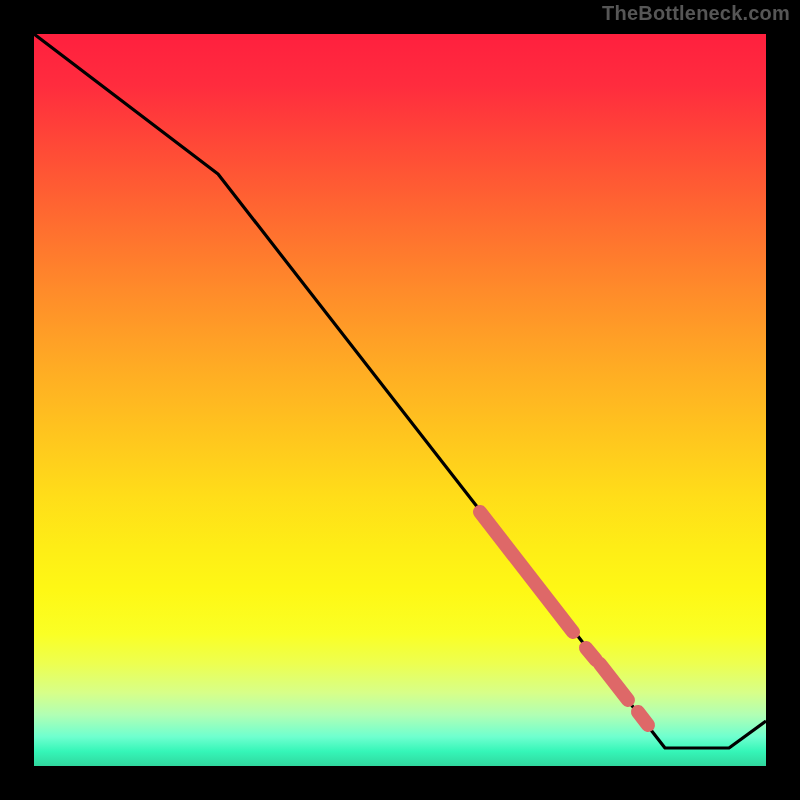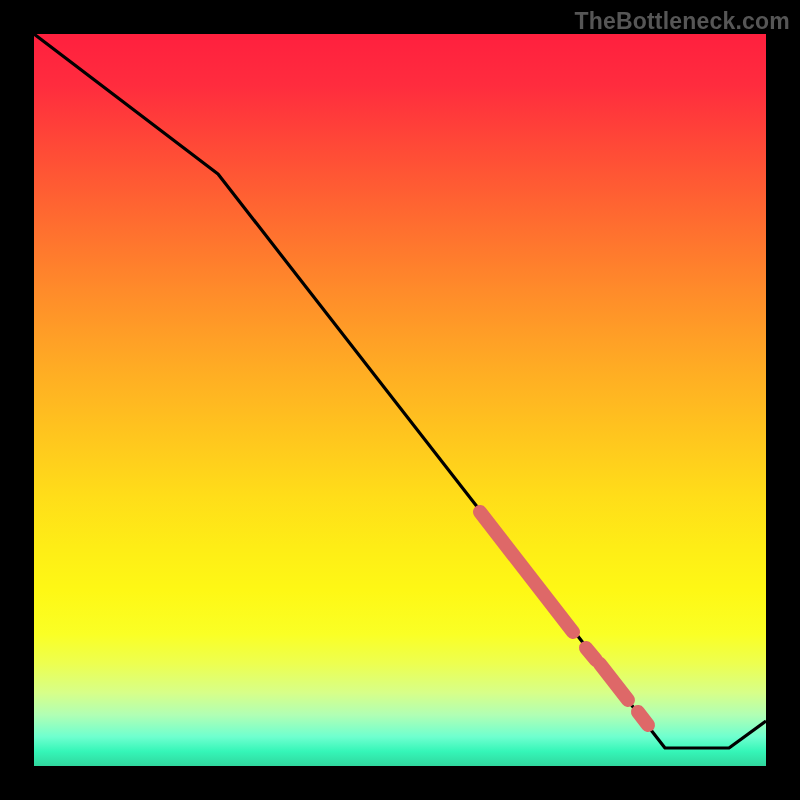--- a/index.html
+++ b/index.html
@@ -37,24 +37,24 @@
       #edff50 86%,
       #d7ff89 90%,
       #b1ffb4 93%,
       #6fffcf 96%,
       #35f6b8 98%,
       #30d79e 100%
     );
   }
   .watermark {
     position: absolute;
-    top: 8px;
+    top: 2px;
     right: 10px;
     font-family: Arial, Helvetica, sans-serif;
-    font-size: 23px;
+    font-size: 20px;
     font-weight: 600;
     color: #565656;
     letter-spacing: 0.2px;
     user-select: none;
   }
   svg.curve {
     position: absolute;
     left: 0;
     top: 0;
     width: 800px;

